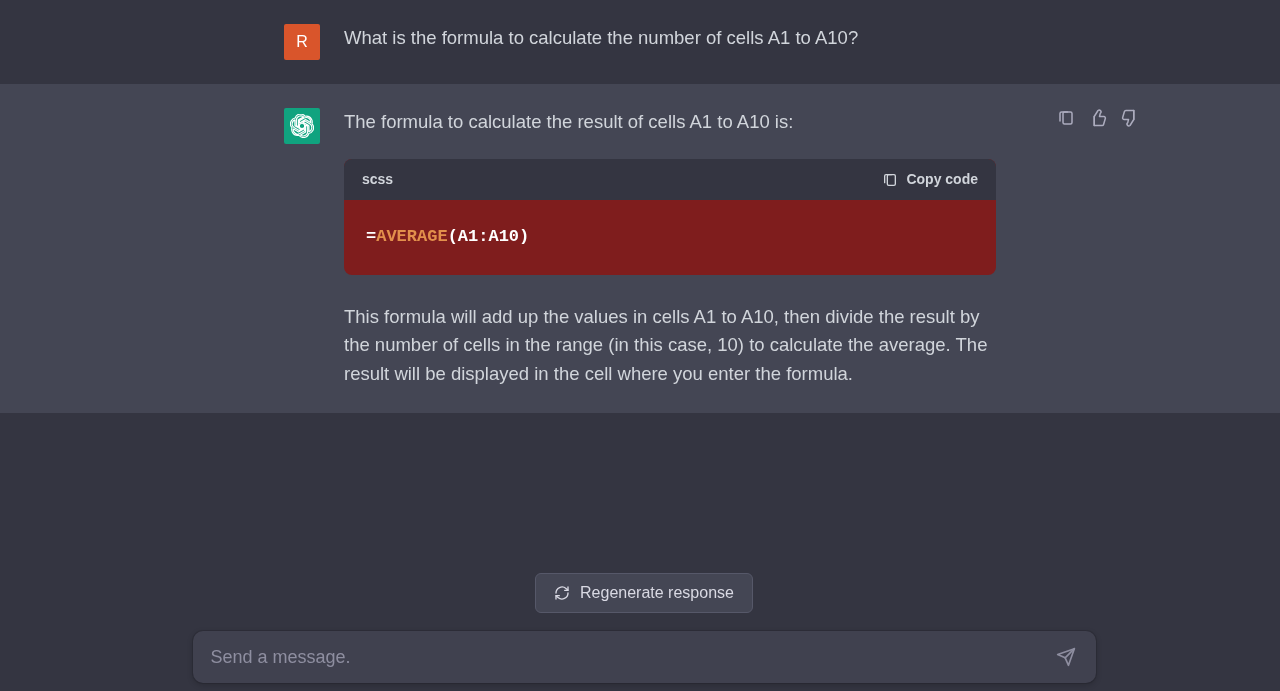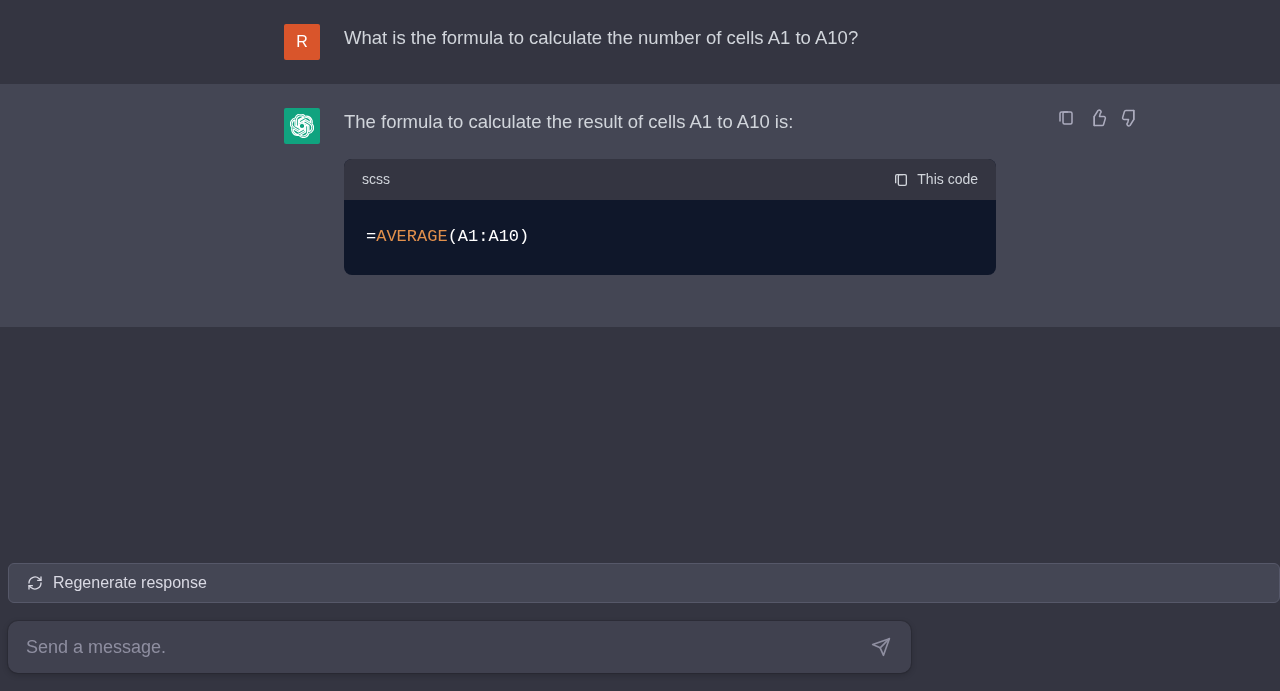--- a/index.html
+++ b/index.html
@@ -58,21 +58,22 @@
     top: 0;
     display: flex;
     gap: 12px;
     color: #acacbe;
   }
   .actions .icon-btn { cursor: pointer; width: 20px; height: 20px; display:flex; align-items:center; justify-content:center; }
   .code-block {
     margin: 22px 0 28px 0;
     border-radius: 8px;
     overflow: hidden;
-    background: #0f172a;
+    background: #7f1d1d;
+    font-weight: bold;
   }
   .code-header {
     background: #343541;
     color: #d1d5db;
     font-size: 14px;
     padding: 10px 18px;
     display: flex;
     justify-content: space-between;
     align-items: center;
   }
@@ -90,23 +91,24 @@
     color: #fff;
   }
   .tok-fn { color: #e2904c; }
   .tok-delim { color: #fff; }
   .tok-arg { color: #fff; }
   .bottom-area {
     position: absolute;
     bottom: 0;
     left: 8px;
     right: 0;
-    padding: 30px 0 18px 0;
+    padding: 30px 0 8px 0;
     display: flex;
     flex-direction: column;
+    align-items: center;
     gap: 18px;
     background: linear-gradient(180deg, rgba(52,53,65,0) 0%, #343541 40%);
   }
   .regen-btn {
     background: #444654;
     border: 1px solid #565869;
     color: #d9d9e3;
     font-size: 16px;
     padding: 10px 18px;
     border-radius: 6px;
@@ -165,28 +167,29 @@
       <p>The formula to calculate the result of cells A1 to A10 is:</p>
 
       <div class="code-block">
         <div class="code-header">
           <span>scss</span>
           <div class="copy-code">
             <svg width="16" height="16" viewBox="0 0 24 24">
               <rect x="8" y="4" width="12" height="16" rx="2"></rect>
               <path d="M4 16V6a2 2 0 0 1 2-2h8"></path>
             </svg>
-            <span>This code</span>
+            <span>Copy code</span>
           </div>
         </div>
         <div class="code-body">
           <span class="tok-delim">=</span><span class="tok-fn">AVERAGE</span><span class="tok-delim">(</span><span class="tok-arg">A1:A10</span><span class="tok-delim">)</span>
         </div>
       </div>
 
+      <p>This formula will add up the values in cells A1 to A10, then divide the result by the number of cells in the range (in this case, 10) to calculate the average. The result will be displayed in the cell where you enter the formula.</p>
     </div>
 
     <div class="actions">
       <div class="icon-btn">
         <svg width="18" height="18" viewBox="0 0 24 24">
           <rect x="8" y="4" width="12" height="16" rx="2"></rect>
           <path d="M4 16V6a2 2 0 0 1 2-2h8"></path>
         </svg>
       </div>
       <div class="icon-btn">

